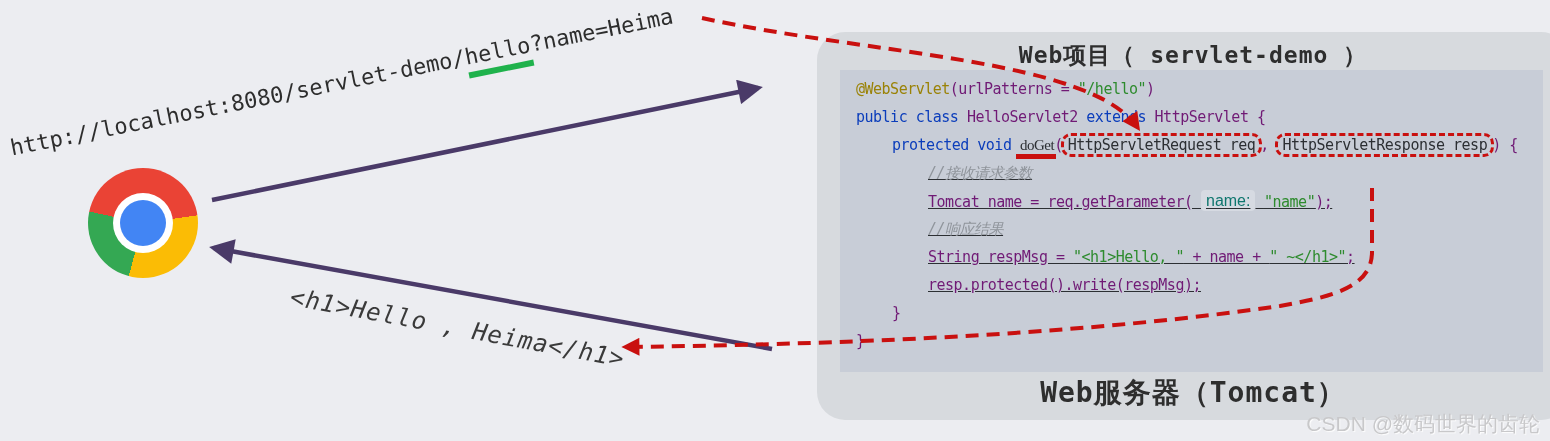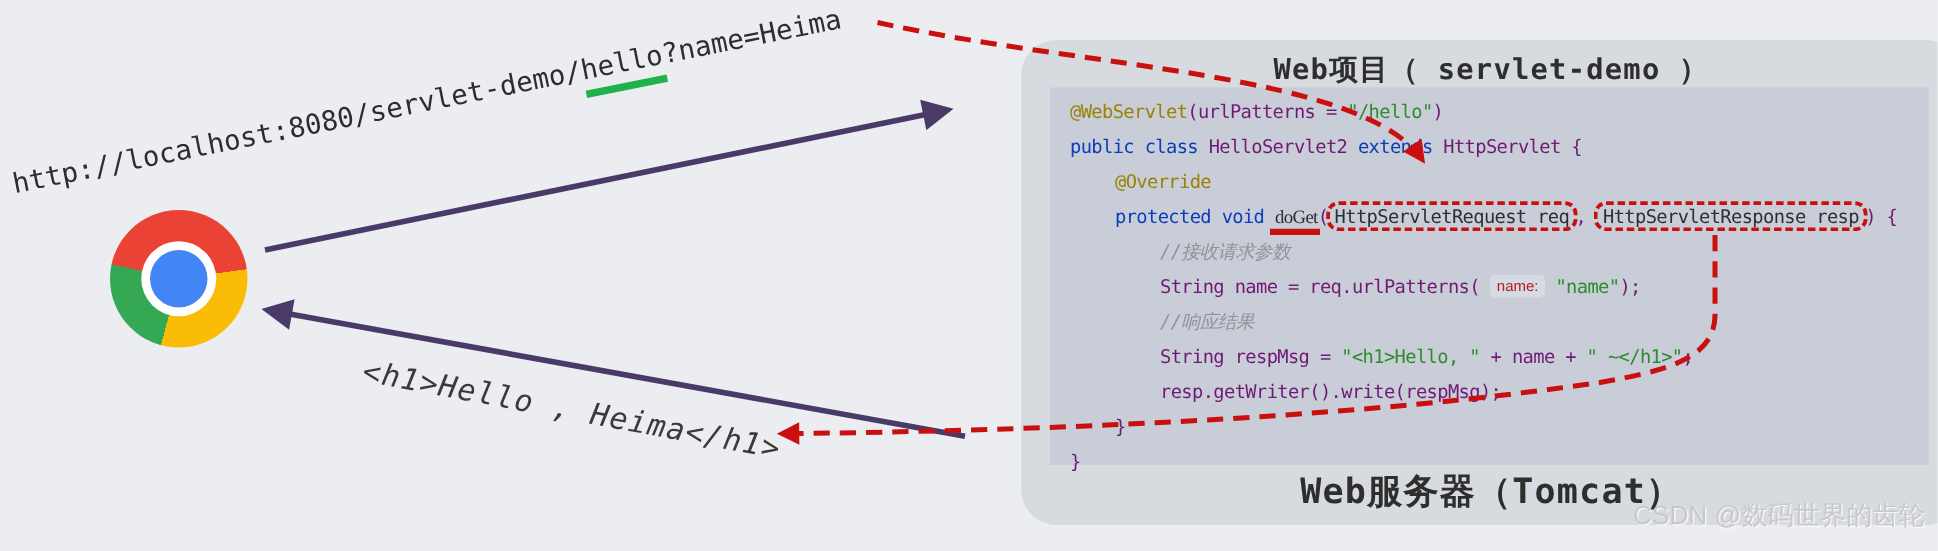--- a/index.html
+++ b/index.html
@@ -41,36 +41,36 @@
     font-family:"DejaVu Sans Mono","Liberation Mono",monospace;
     font-weight:bold;font-size:28px;color:#2e2e2e;letter-spacing:1px;}
 
   
   .code{position:absolute;left:23px;top:38px;width:703px;height:302px;background:#c8cdd7;
     font-family:"DejaVu Sans Mono","Liberation Mono",monospace;
     font-size:15px;letter-spacing:-0.5px;line-height:28px;color:#2c2f33;
     padding:5px 0 0 16px;box-sizing:border-box;white-space:nowrap;overflow:visible;}
   .code-line{height:28px;}
   .ind-1{padding-left:36px;}
-  .ind-2{padding-left:72px;}
+  .ind-2{padding-left:72px;text-decoration:underline;}
   .tk-kw{color:#0b3dbb;}
   .tk-ann{color:#9a8206;}
   .tk-str{color:#2e8b2e;}
   .tk-comment{color:#8f949b;font-style:italic;}
   .tk-plain{color:#701a75;}
   .tk-boxed{border:3px dashed #c9100f;border-radius:10px;padding:0 4px;margin:0 -2px;}
   .tk-fn-underline{position:relative;font-family:Liberation Serif, serif;}
   .tk-fn-underline::after{content:"";position:absolute;left:-4px;right:-2px;bottom:-6px;height:5px;background:#c9100f;}
-  .tk-hint{font-family:"Liberation Sans","DejaVu Sans",sans-serif;font-size:12px;letter-spacing:0;
-    background:#d6dae2;color:#b91c1c;border-radius:4px;padding:2px 5px;vertical-align:1px;}
+  .tk-hint{font-family:"Liberation Sans","DejaVu Sans",sans-serif;font-size:16px;letter-spacing:0;
+    background:#d6dae2;color:#0f766e;border-radius:4px;padding:2px 5px;vertical-align:1px;}
 
   
   .overlay{position:absolute;left:0;top:0;width:1550px;height:441px;pointer-events:none;z-index:5;}
 
-  .watermark{position:absolute;right:10px;bottom:15px;font-size:21px;color:#c8c8ca;
+  .watermark{position:absolute;right:10px;bottom:3px;font-size:21px;color:#c8c8ca;
     text-shadow:1px 1px 1px rgba(255,255,255,.95);z-index:6;}
 </style>
 </head>
 <body>
 
 <div id="canvas">
 
   <div class="url-text"><span>http://localhost:8080/servlet-demo/</span><span class="url-highlight">hello</span><span>?name=Heima</span></div>
 
   <div class="chrome">
@@ -78,27 +78,26 @@
     <div class="ball"></div>
   </div>
 
   <div class="resp-text">&lt;h1&gt;Hello , Heima&lt;/h1&gt;</div>
 
   <div class="panel">
     <div class="panel-title">Web项目（ servlet-demo ）</div>
     <div class="code">
         <div class="code-line ind-0"><span class="tk-ann">@WebServlet</span><span class="tk-plain">(urlPatterns = </span><span class="tk-str">"/hello"</span><span class="tk-plain">)</span></div>
         <div class="code-line ind-0"><span class="tk-kw">public class </span><span class="tk-plain">HelloServlet2 </span><span class="tk-kw">extends</span><span class="tk-plain"> HttpServlet {</span></div>
-        <div class="code-line ind-1"><span class="tk-ann">@Override</span></div>
         <div class="code-line ind-1"><span class="tk-kw">protected void </span><span class="tk-fn-underline">doGet</span><span class="tk-plain">(</span><span class="tk-boxed">HttpServletRequest req</span><span class="tk-plain">, </span><span class="tk-boxed">HttpServletResponse resp</span><span class="tk-plain">) {</span></div>
         <div class="code-line ind-2"><span class="tk-comment">//接收请求参数</span></div>
-        <div class="code-line ind-2"><span class="tk-plain">String name = req.urlPatterns( </span><span class="tk-hint">name:</span><span class="tk-plain"> </span><span class="tk-str">"name"</span><span class="tk-plain">);</span></div>
+        <div class="code-line ind-2"><span class="tk-plain">Tomcat name = req.getParameter( </span><span class="tk-hint">name:</span><span class="tk-plain"> </span><span class="tk-str">"name"</span><span class="tk-plain">);</span></div>
         <div class="code-line ind-2"><span class="tk-comment">//响应结果</span></div>
         <div class="code-line ind-2"><span class="tk-plain">String respMsg = </span><span class="tk-str">"&lt;h1&gt;Hello, "</span><span class="tk-plain"> + name + </span><span class="tk-str">" ~&lt;/h1&gt;"</span><span class="tk-plain">;</span></div>
-        <div class="code-line ind-2"><span class="tk-plain">resp.getWriter().write(respMsg);</span></div>
+        <div class="code-line ind-2"><span class="tk-plain">resp.protected().write(respMsg);</span></div>
         <div class="code-line ind-1"><span class="tk-plain">}</span></div>
         <div class="code-line ind-0"><span class="tk-plain">}</span></div>
       </div>
     <div class="panel-footer">Web服务器（Tomcat）</div>
   </div>
 
   <svg class="overlay" width="1550" height="441" viewBox="0 0 1550 441">
     <defs>
       <marker id="purpleHead" viewBox="0 0 10 10" refX="8" refY="5" markerWidth="6" markerHeight="5.5" orient="auto-start-reverse">
         <path d="M0,0 L10,5 L0,10 z" fill="#4a3a68"></path>

